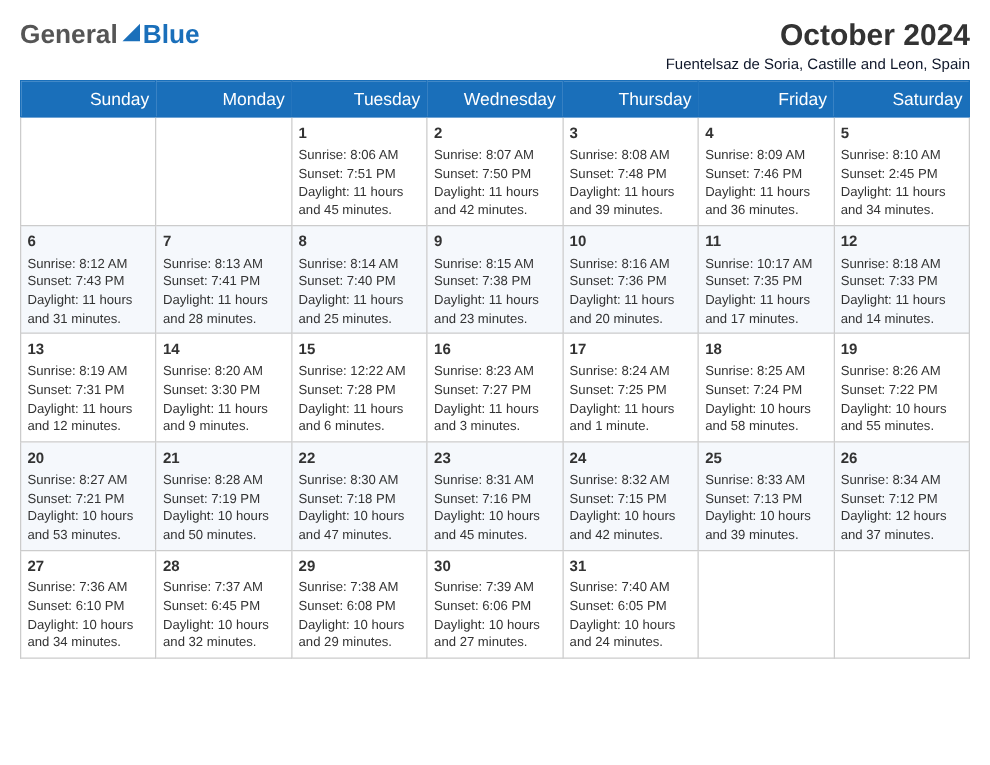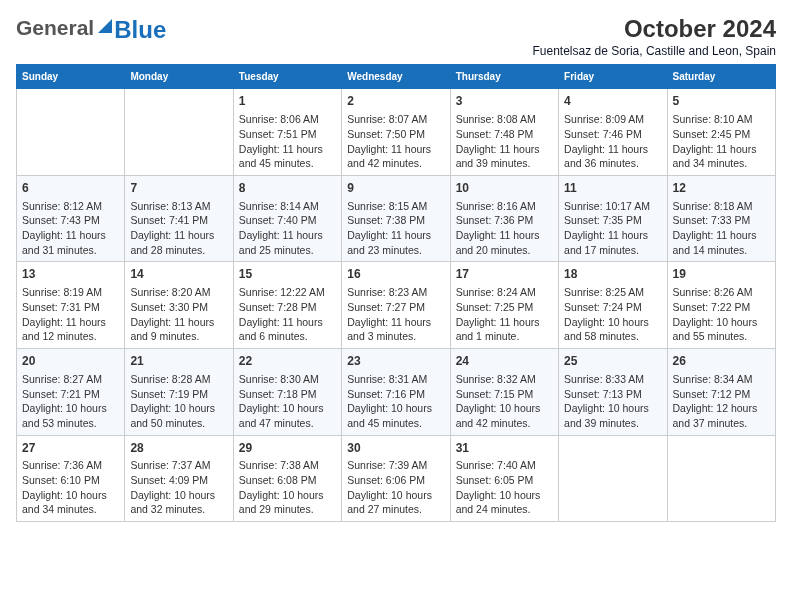--- a/index.html
+++ b/index.html
@@ -37,23 +37,23 @@
     }
     table {
       width: 100%;
       border-collapse: collapse;
       font-size: 11px;
     }
     thead tr th {
       background-color: #1a6fba;
       color: #fff;
       padding: 6px 5px;
-      text-align: left;
-      font-size: 10px;
-      font-weight: bold;
+      text-align: right;
+      font-size: 14px;
+      font-weight: normal;
       border: 1px solid #1a6fba;
     }
     tbody tr td {
       border: 1px solid #ccc;
       vertical-align: top;
       padding: 4px 5px;
       height: 78px;
       width: 108px;
       color: #333;
       font-size: 10.5px;
@@ -77,21 +77,21 @@
     .logo-row {
       display: flex;
       align-items: center;
     }
     .logo-text-general {
       font-size: 21px;
       font-weight: bold;
       color: #555;
     }
     .logo-text-blue {
-      font-size: 24px;
+      font-size: 21px;
       font-weight: bold;
       color: #1a6fba;
     }
   </style>
 </head>
 <body>
 
 <div class="header">
   <div class="logo">
     <div class="logo-row">
@@ -154,21 +154,21 @@
         <td><span class="day-num">20</span><span>Sunrise: 8:27 AM</span><br><span>Sunset: 7:21 PM</span><br><span>Daylight: 10 hours and 53 minutes.</span></td>
         <td><span class="day-num">21</span><span>Sunrise: 8:28 AM</span><br><span>Sunset: 7:19 PM</span><br><span>Daylight: 10 hours and 50 minutes.</span></td>
         <td><span class="day-num">22</span><span>Sunrise: 8:30 AM</span><br><span>Sunset: 7:18 PM</span><br><span>Daylight: 10 hours and 47 minutes.</span></td>
         <td><span class="day-num">23</span><span>Sunrise: 8:31 AM</span><br><span>Sunset: 7:16 PM</span><br><span>Daylight: 10 hours and 45 minutes.</span></td>
         <td><span class="day-num">24</span><span>Sunrise: 8:32 AM</span><br><span>Sunset: 7:15 PM</span><br><span>Daylight: 10 hours and 42 minutes.</span></td>
         <td><span class="day-num">25</span><span>Sunrise: 8:33 AM</span><br><span>Sunset: 7:13 PM</span><br><span>Daylight: 10 hours and 39 minutes.</span></td>
         <td><span class="day-num">26</span><span>Sunrise: 8:34 AM</span><br><span>Sunset: 7:12 PM</span><br><span>Daylight: 12 hours and 37 minutes.</span></td>
       </tr>
       <tr>
         <td><span class="day-num">27</span><span>Sunrise: 7:36 AM</span><br><span>Sunset: 6:10 PM</span><br><span>Daylight: 10 hours and 34 minutes.</span></td>
-        <td><span class="day-num">28</span><span>Sunrise: 7:37 AM</span><br><span>Sunset: 4:09 PM</span><br><span>Daylight: 10 hours and 32 minutes.</span></td>
+        <td><span class="day-num">28</span><span>Sunrise: 7:37 AM</span><br><span>Sunset: 6:45 PM</span><br><span>Daylight: 10 hours and 32 minutes.</span></td>
         <td><span class="day-num">29</span><span>Sunrise: 7:38 AM</span><br><span>Sunset: 6:08 PM</span><br><span>Daylight: 10 hours and 29 minutes.</span></td>
         <td><span class="day-num">30</span><span>Sunrise: 7:39 AM</span><br><span>Sunset: 6:06 PM</span><br><span>Daylight: 10 hours and 27 minutes.</span></td>
         <td><span class="day-num">31</span><span>Sunrise: 7:40 AM</span><br><span>Sunset: 6:05 PM</span><br><span>Daylight: 10 hours and 24 minutes.</span></td>
         <td class="empty"></td>
         <td class="empty"></td>
       </tr>
     </tbody>
 </table>
 
 </body></html>

